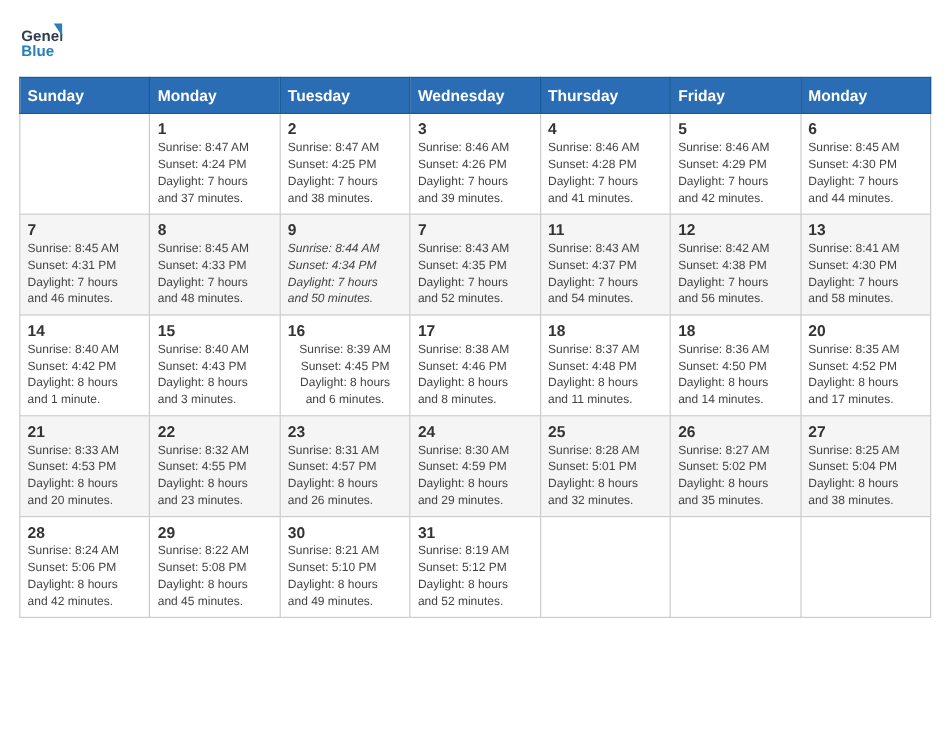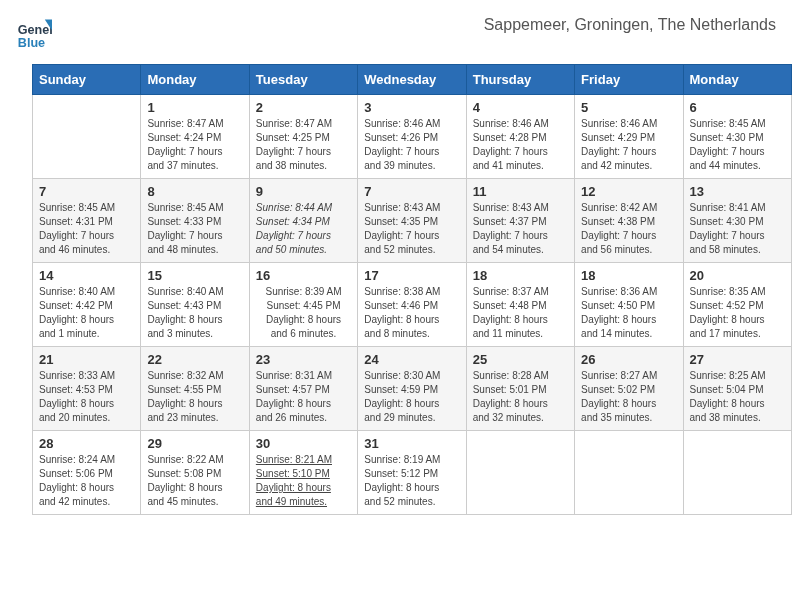--- a/index.html
+++ b/index.html
@@ -34,21 +34,20 @@
       color: #2c3e50;
     }
     .subtitle {
       font-size: 16px;
       color: #555;
     }
     table {
       width: 100%;
       border-collapse: collapse;
       font-size: 11px;
-      margin-left: 16px;
     }
     thead tr th {
       background-color: #2a6db5;
       color: #fff;
       text-align: left;
       padding: 7px 6px;
       font-size: 13px;
       font-weight: bold;
       border: 1px solid #1a5a9a;
     }
@@ -87,21 +86,20 @@
 
 <div class="header-section">
   <div class="logo">
     <svg class="logo-icon" viewBox="0 0 40 40" xmlns="http://www.w3.org/2000/svg">
       <text x="2" y="20" font-size="14" font-weight="bold" fill="#2c3e50">General</text>
       <text x="2" y="34" font-size="14" font-weight="bold" fill="#2980b9">Blue</text>
       <polygon points="32,4 40,4 40,16" fill="#2980b9"></polygon>
     </svg>
   </div>
   <div class="title-block">
-    <div class="subtitle">Sappemeer, Groningen, The Netherlands</div>
   </div>
 </div>
 
 <table>
   <thead>
     <tr>
     <th>Sunday</th>
         <th>Monday</th>
         <th>Tuesday</th>
         <th>Wednesday</th>
@@ -319,21 +317,21 @@
         </td>
         <td>
           <span class="day-num">29</span>
           <div class="day-info" style="white-space: pre-line;">Sunrise: 8:22 AM
 Sunset: 5:08 PM
 Daylight: 8 hours
 and 45 minutes.</div>
         </td>
         <td>
           <span class="day-num">30</span>
-          <div class="day-info" style="white-space: pre-line; text-decoration: underline;">Sunrise: 8:21 AM
+          <div class="day-info" style="white-space: pre-line;">Sunrise: 8:21 AM
 Sunset: 5:10 PM
 Daylight: 8 hours
 and 49 minutes.</div>
         </td>
         <td>
           <span class="day-num">31</span>
           <div class="day-info" style="white-space: pre-line;">Sunrise: 8:19 AM
 Sunset: 5:12 PM
 Daylight: 8 hours
 and 52 minutes.</div>

